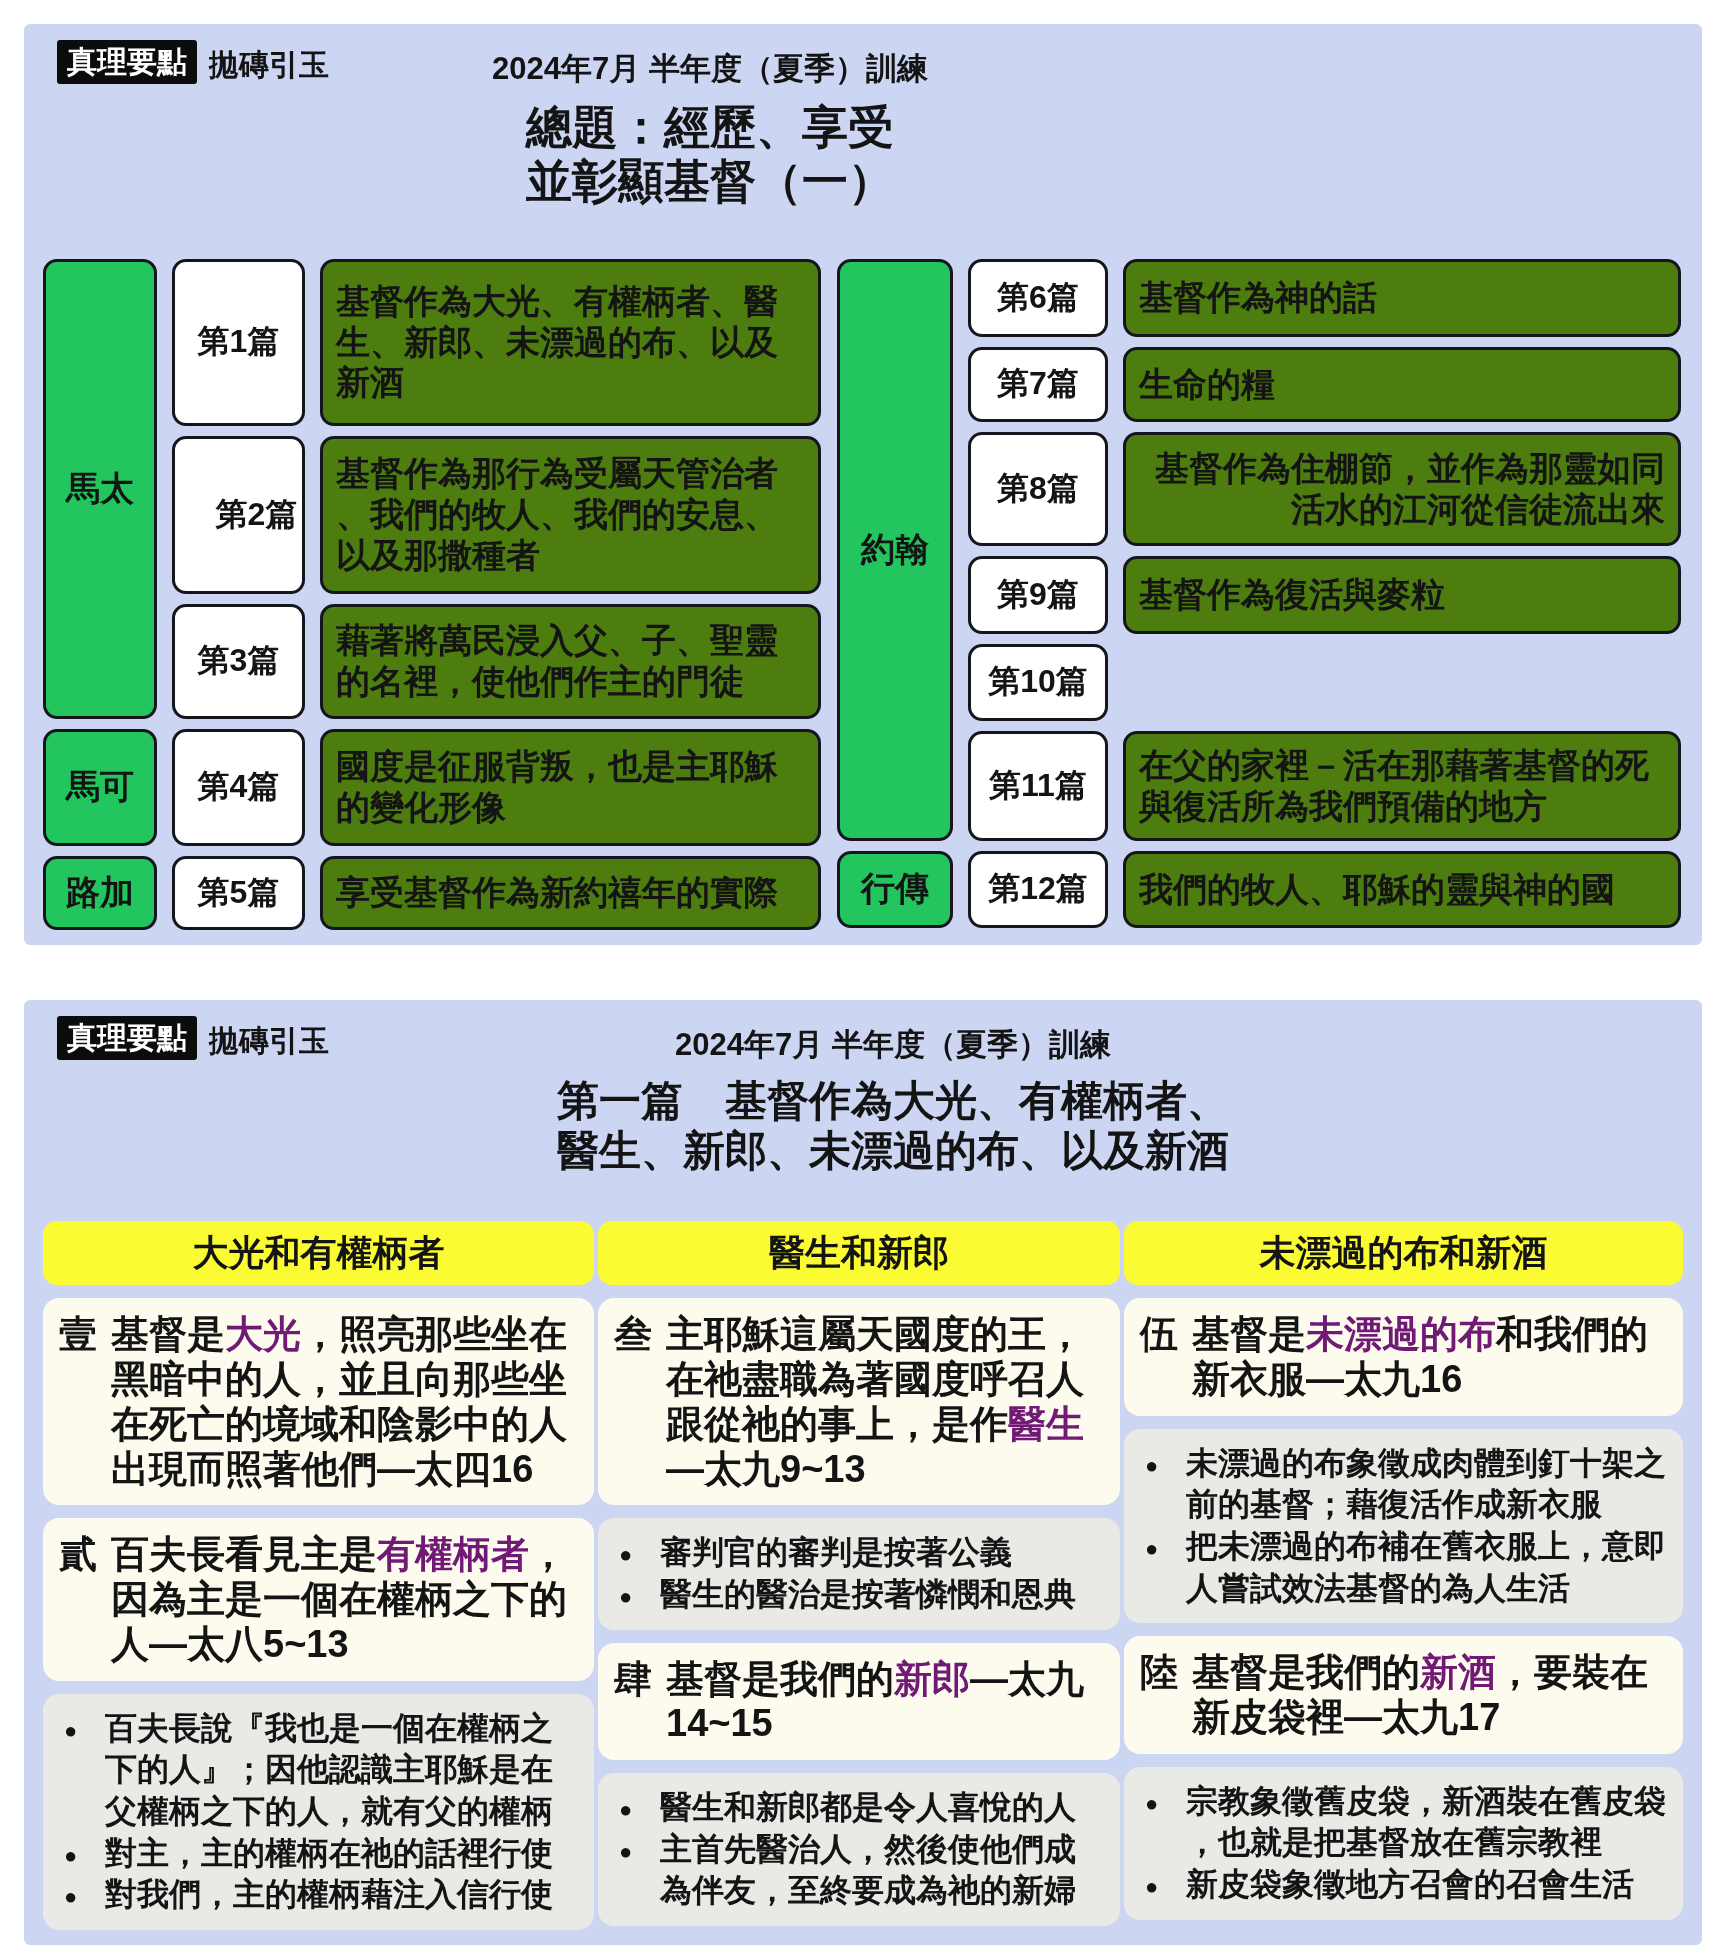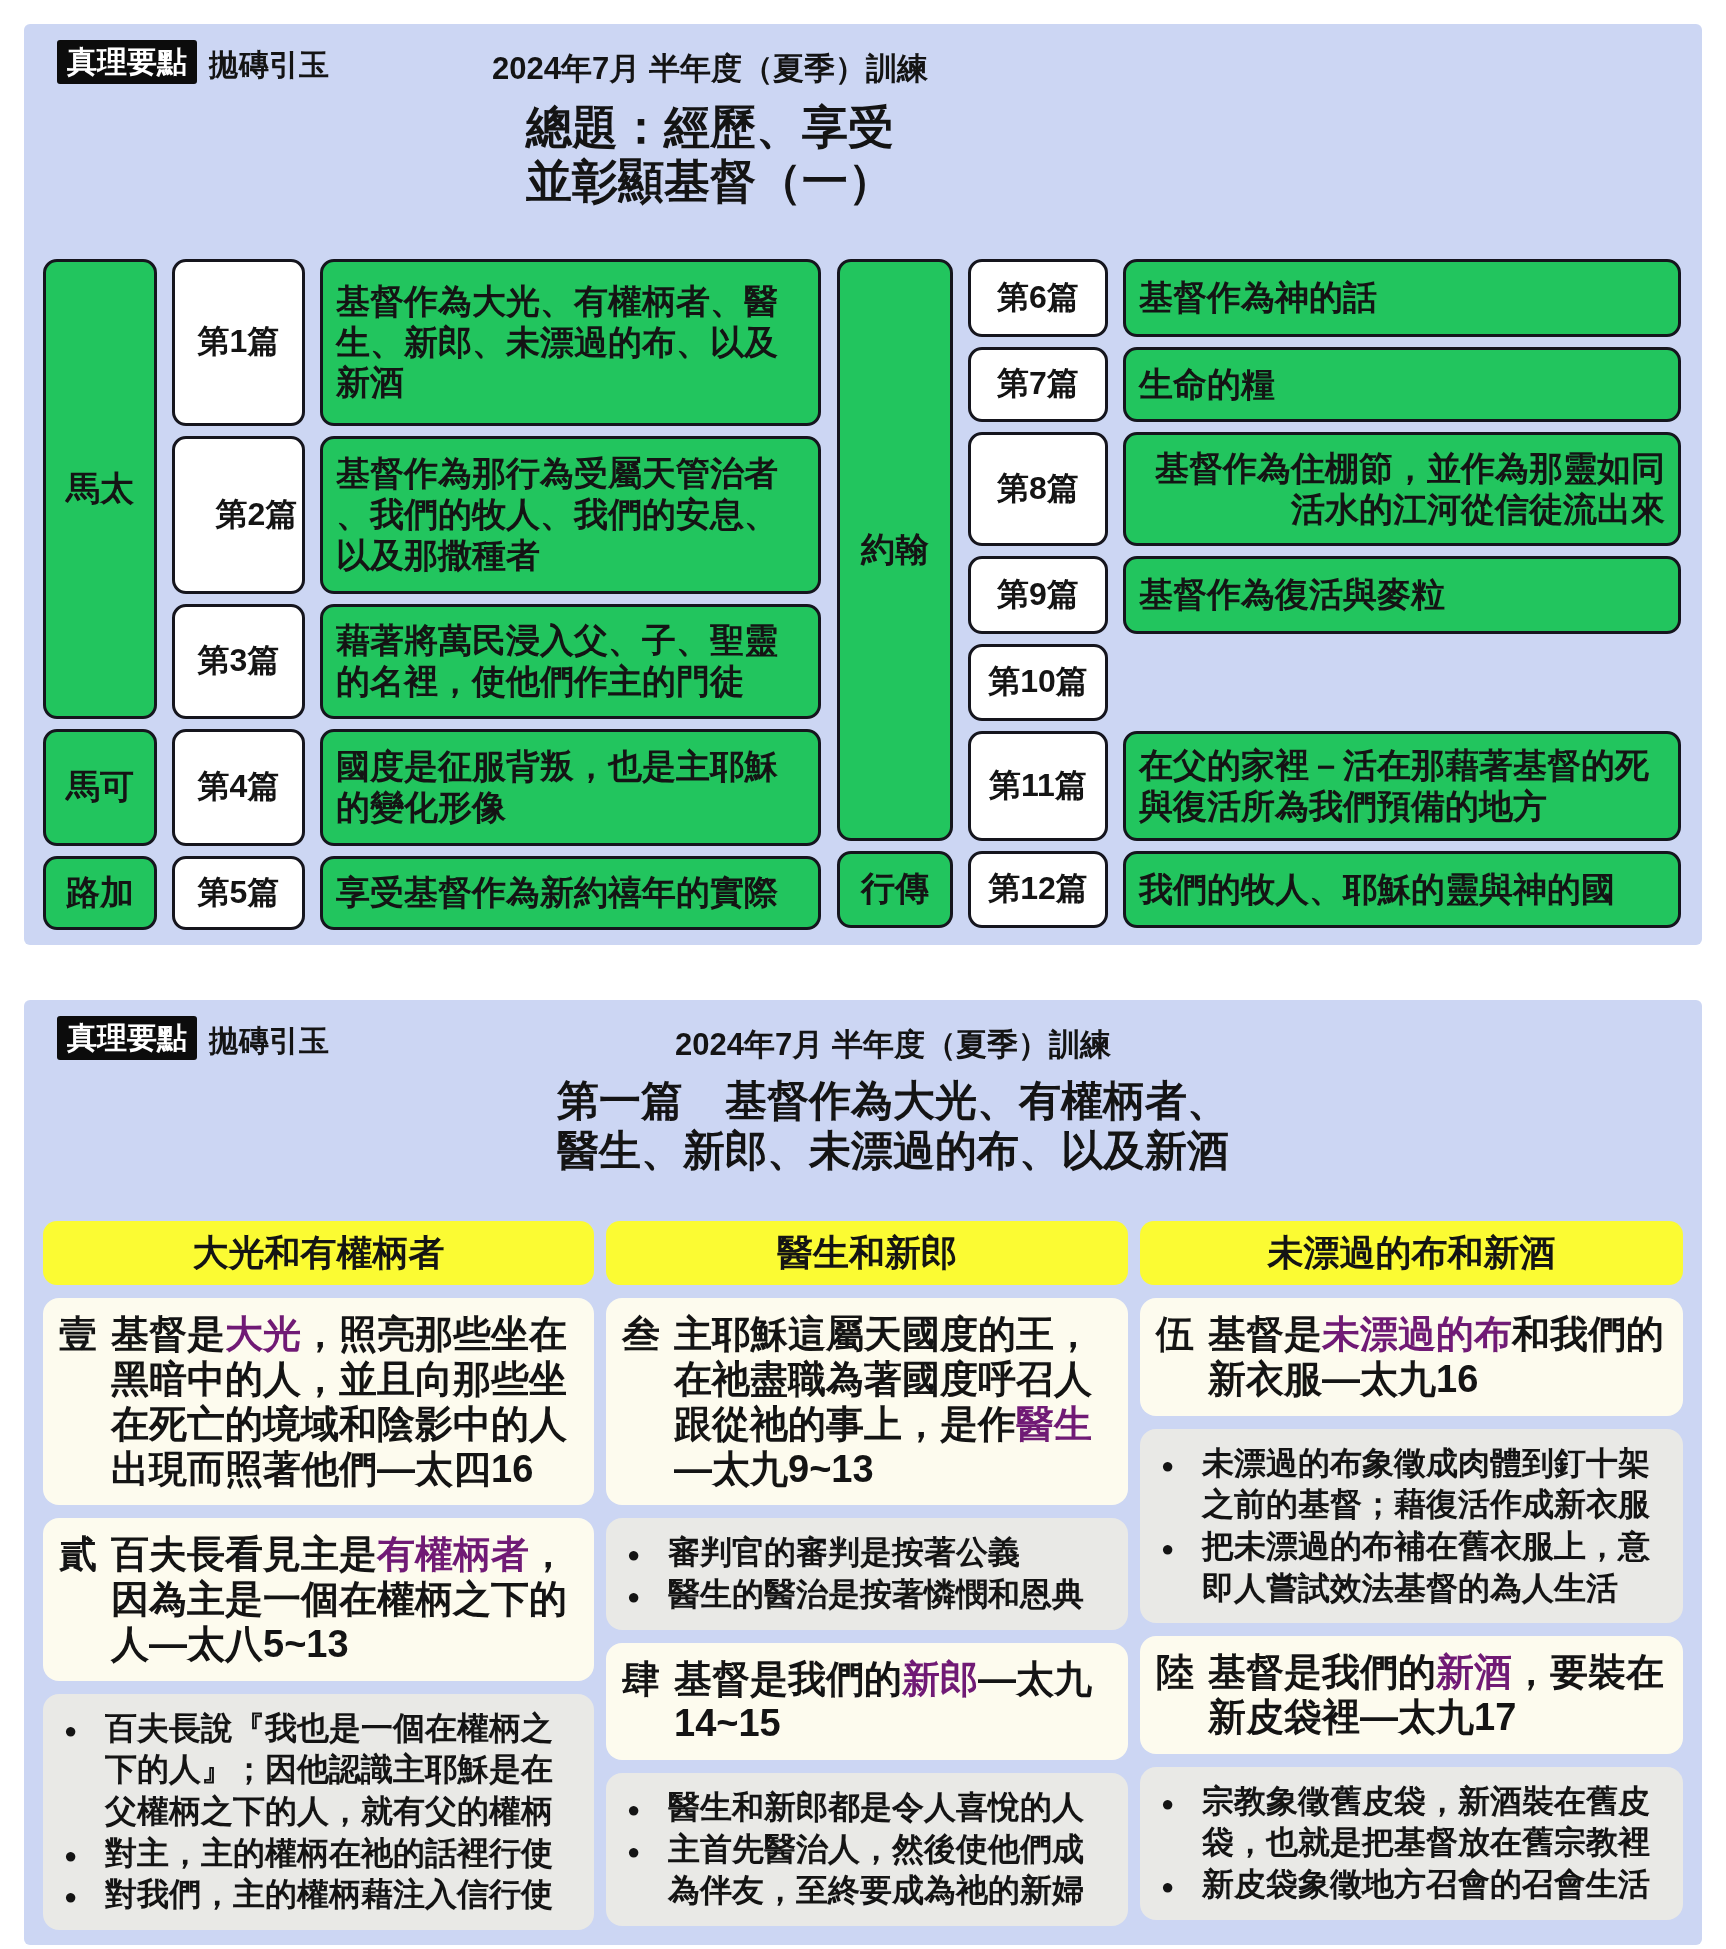--- a/index.html
+++ b/index.html
@@ -27,24 +27,24 @@
   .t2{font-size:46px;line-height:1.18}
   #panel2 .t1,#panel2 .t2{font-size:42px}
 
   .toc{display:flex;gap:16px;margin-top:50px}
   .grid{display:grid;gap:10px 15px}
   .grid.left{width:778px;grid-template-columns:114px 133px 1fr;grid-template-rows:167px 158px 115px 117px 74px}
   .grid.right{width:844px;grid-template-columns:116px 140px 1fr;grid-template-rows:78px 75px 114px 78px 77px 110px 77px}
   .cell{border:3px solid #15151d;border-radius:14px;display:flex;align-items:center;justify-content:center;background:#fff}
   .cell.book{background:#22c55e;font-size:34px}
   .cell.num{background:#ffffff;font-size:32px}
-  .cell.desc{background:#22c55e;font-size:34px;justify-content:flex-start;text-align:left;
+  .cell.desc{background:#4d7c0f;font-size:34px;justify-content:flex-start;text-align:left;
     padding:6px 13px;line-height:1.2;line-break:anywhere;overflow-wrap:anywhere}
 
-  .cols{display:grid;grid-template-columns:551px 522px 1fr;gap:12px;margin-top:46px}
+  .cols{display:grid;grid-template-columns:551px 522px 1fr;gap:4px;margin-top:46px}
   .col{display:flex;flex-direction:column;gap:13px}
   .col-header{background:#fbfb33;border-radius:14px;height:64px;flex:0 0 64px;
     display:flex;align-items:center;justify-content:center;font-size:36px}
   .block{border-radius:16px;padding:14px 16px}
   .block.point{background:#fdfbee;display:flex;font-size:38px;line-height:1.18;align-items:flex-start}
   .pnum{flex:0 0 auto;margin-right:14px}
   .ptxt{flex:1;line-break:anywhere;overflow-wrap:anywhere}
   .red{color:#701a75}
   .block.bullets{background:#e9e9e6;display:flex;flex-direction:column;font-size:32px;line-height:1.3}
   .bullet{display:flex;align-items:flex-start}

